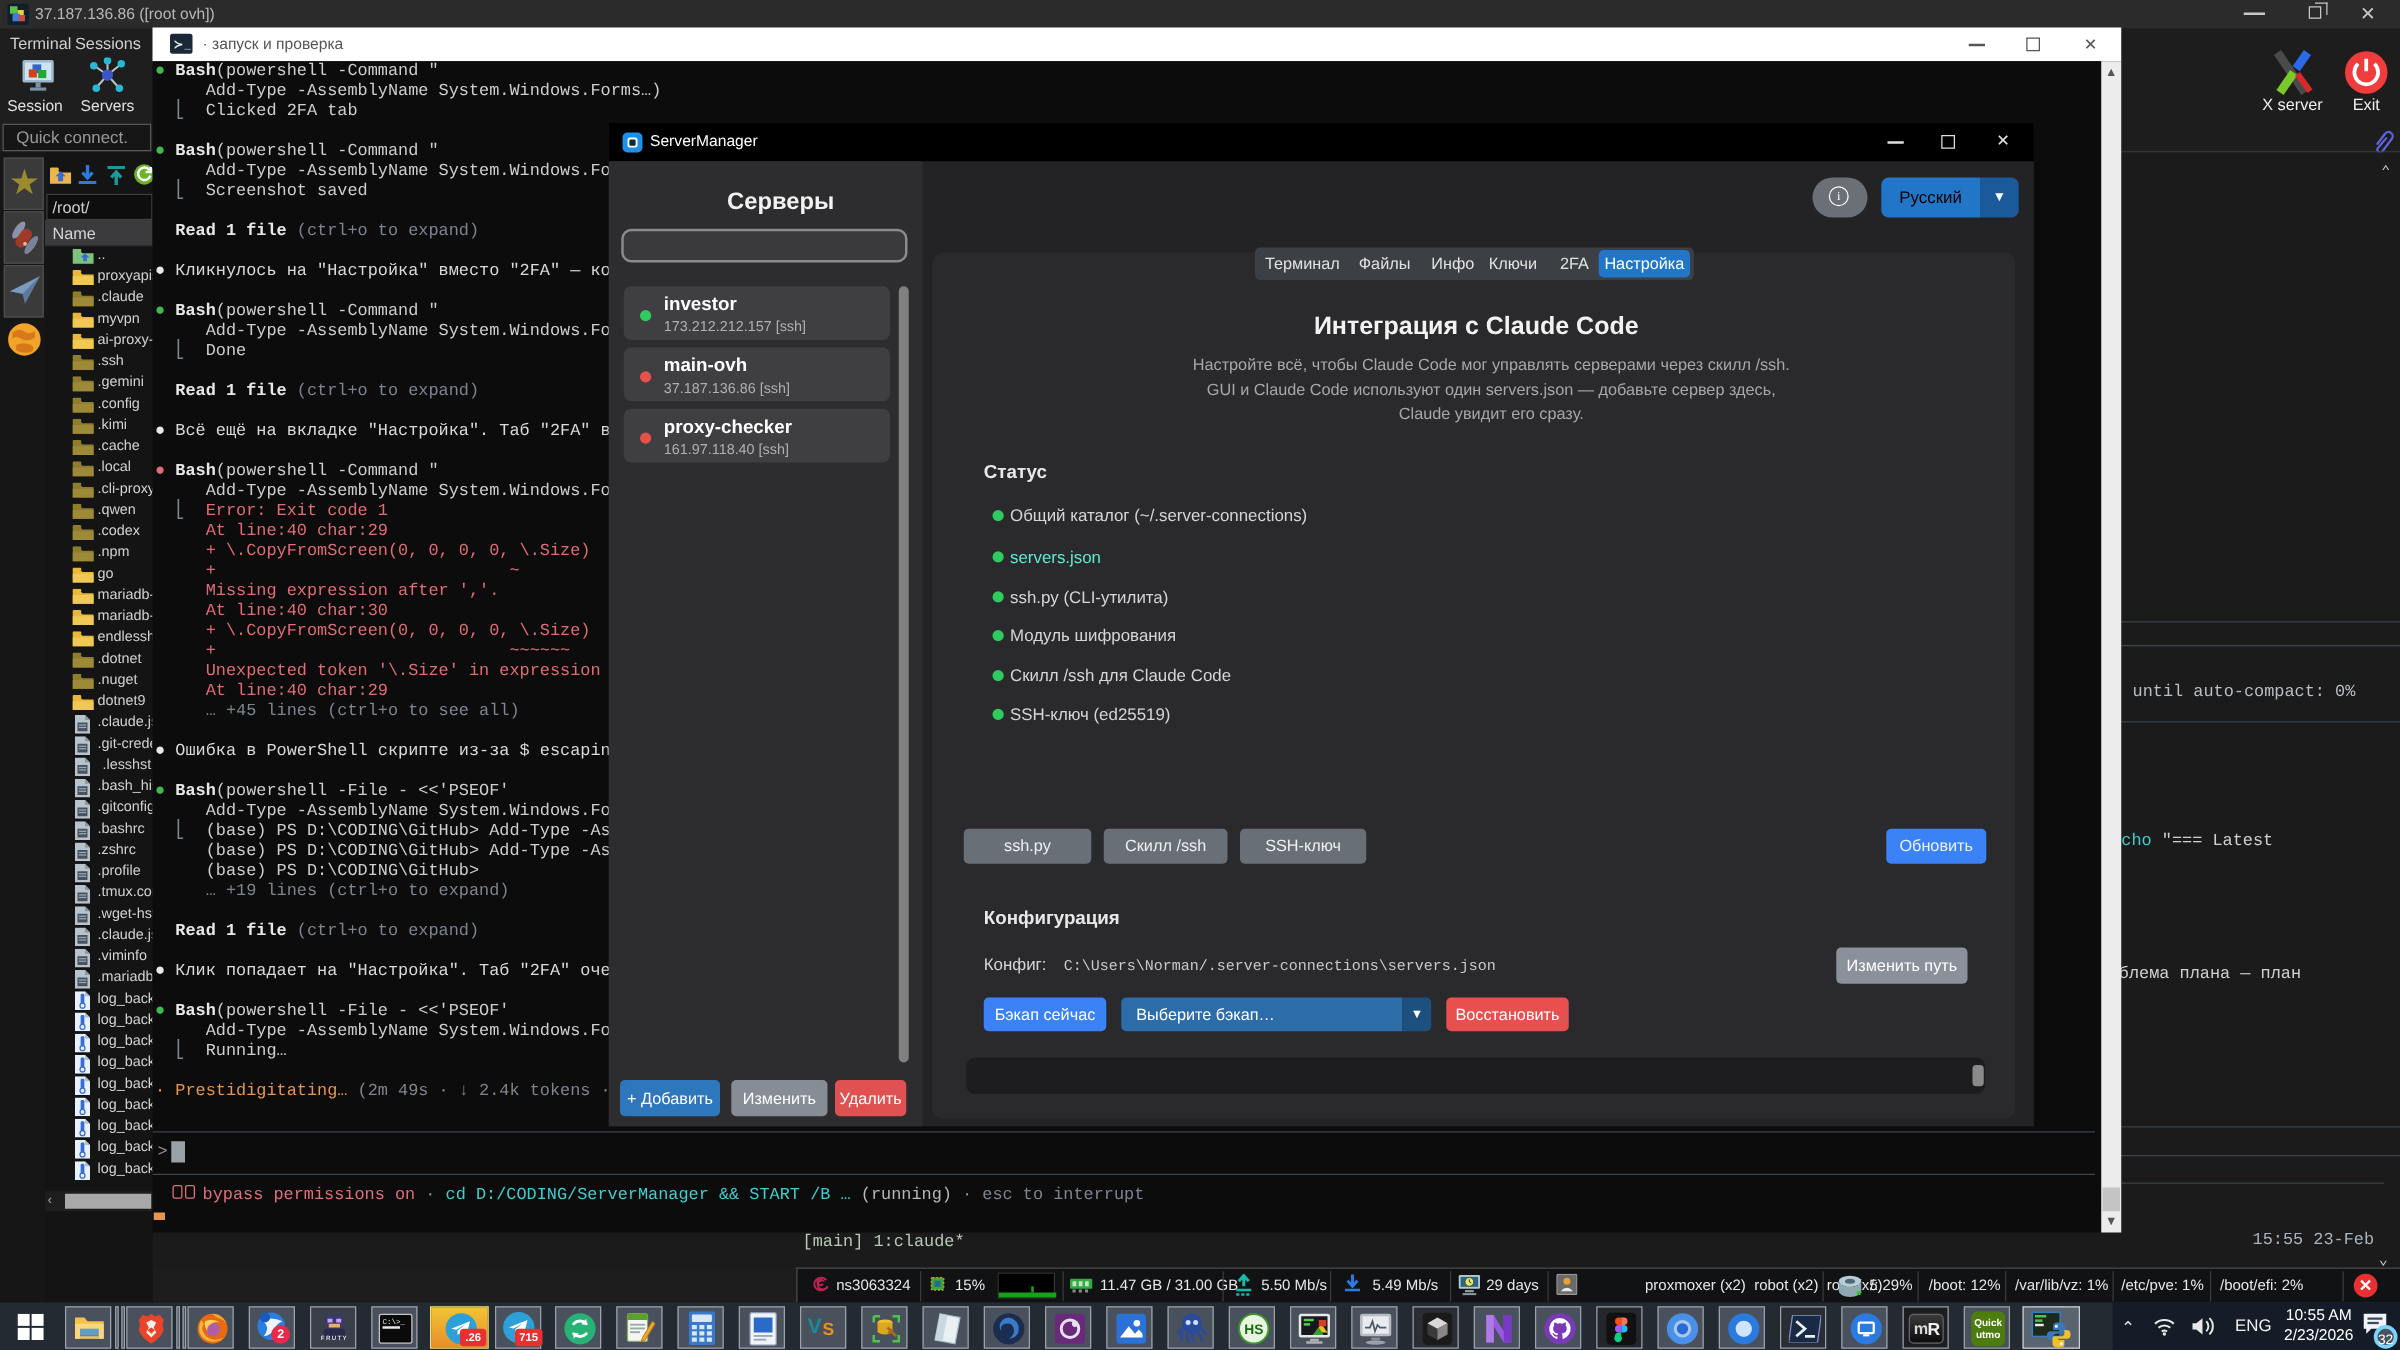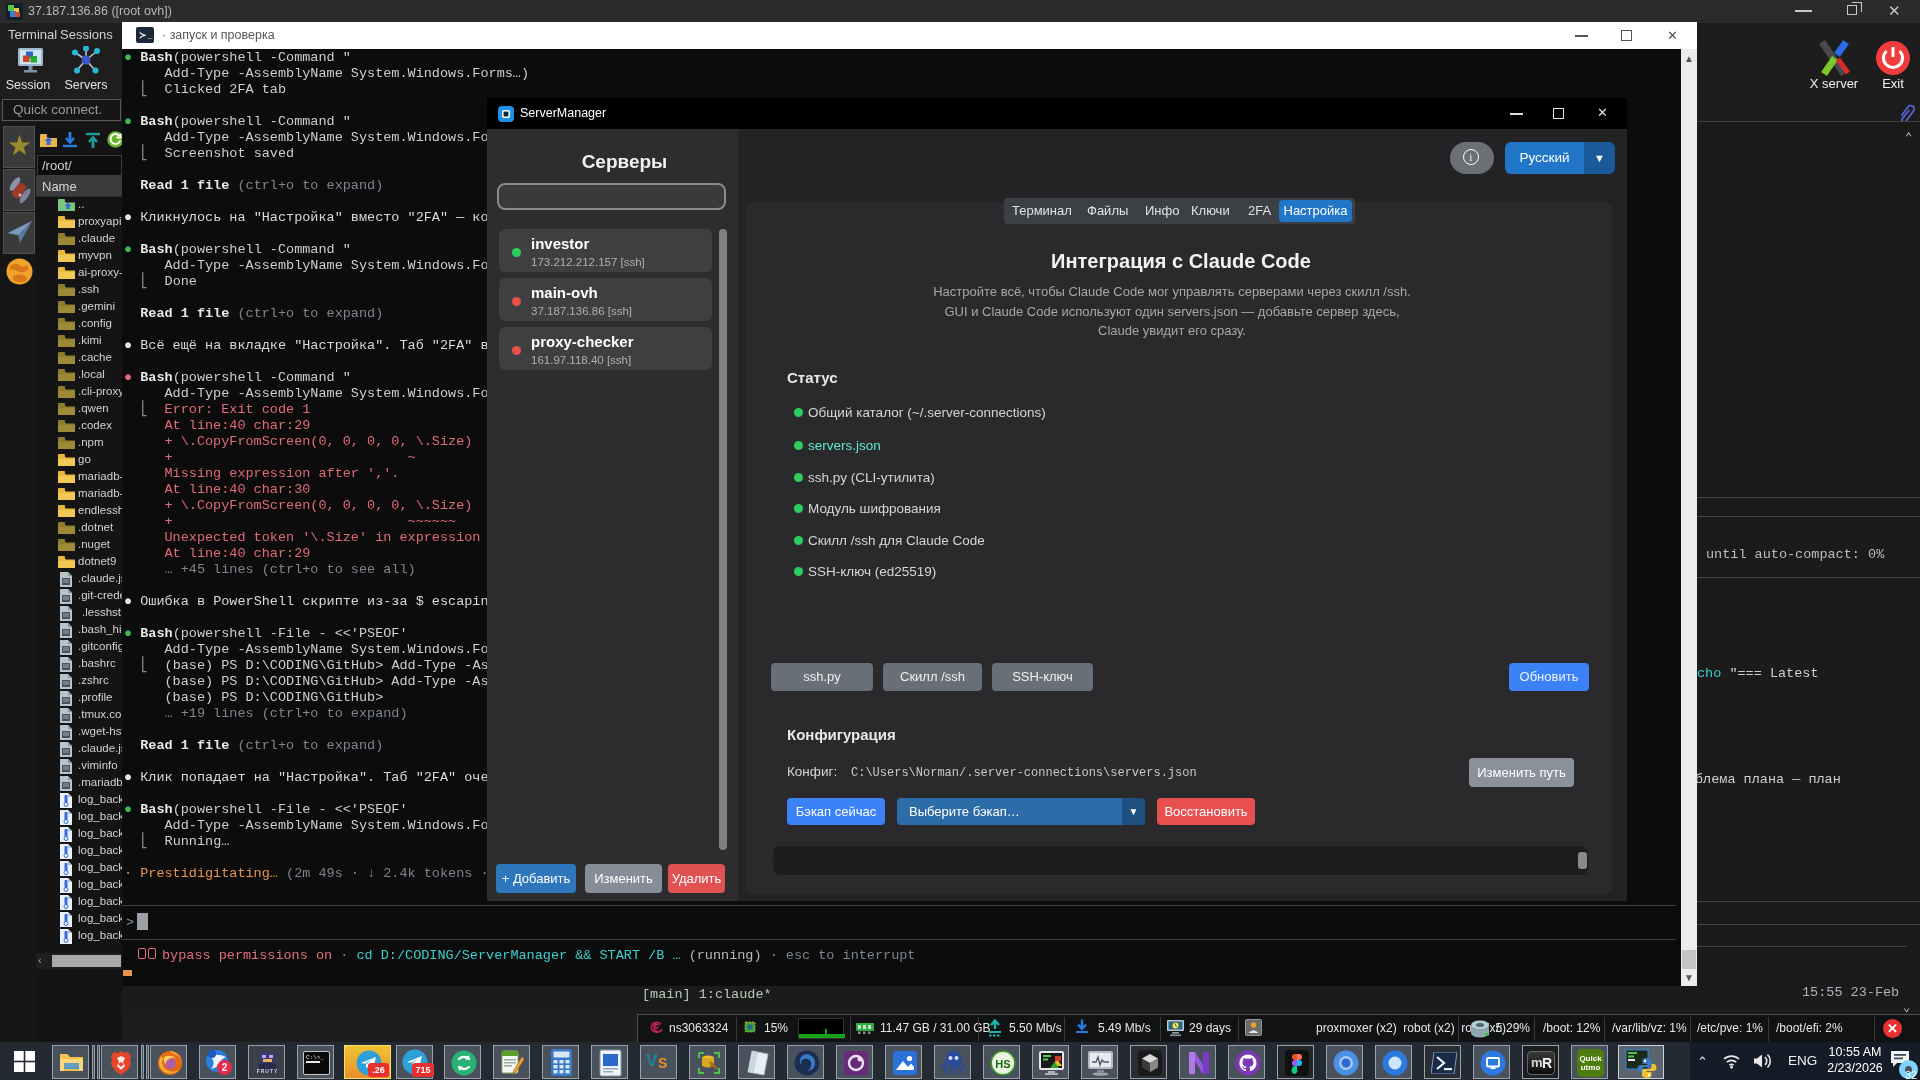--- a/index.html
+++ b/index.html
@@ -650,35 +650,35 @@
     </div>
     <div class="abs" style="left:232px;top:100px;width:8px;height:621px;background:#808080;border-radius:4px;"></div>
     <div class="abs" style="left:9px;top:735px;width:80px;height:29px;background:#2e77bc;border-radius:4px;color:#fff;font-size:13px;text-align:center;line-height:29px;">+ Добавить</div>
     <div class="abs" style="left:98px;top:735px;width:77px;height:29px;background:#868d96;border-radius:4px;color:#fff;font-size:13px;text-align:center;line-height:29px;">Изменить</div>
     <div class="abs" style="left:181px;top:735px;width:57px;height:29px;background:#e05252;border-radius:4px;color:#fff;font-size:13px;text-align:center;line-height:29px;overflow:hidden;">Удалить</div>
   </div>
 
   <div class="abs" style="left:963px;top:44px;width:44px;height:32px;background:#6a7076;border-radius:16px;">
     <div class="abs" style="left:13px;top:7px;width:16px;height:16px;border:1.4px solid #ffffff;border-radius:50%;color:#fff;font-size:10px;text-align:center;line-height:16px;font-family:'Liberation Serif',serif;">i</div>
   </div>
-  <div class="abs" style="left:1018px;top:44px;width:79px;height:32px;background:#2176c7;border-radius:6px 0 0 6px;color:#ffffff;font-size:13.5px;text-align:center;line-height:32px;">Русский</div>
+  <div class="abs" style="left:1018px;top:44px;width:79px;height:32px;background:#2176c7;border-radius:6px 0 0 6px;color:#000000;font-size:13.5px;text-align:center;line-height:32px;">Русский</div>
   <div class="abs" style="left:1097px;top:44px;width:31px;height:32px;background:#1a5a9a;border-radius:0 6px 6px 0;color:#fff;font-size:11px;text-align:center;line-height:32px;">▼</div>
 
   <div class="abs" style="left:259px;top:104px;width:866px;height:693px;background:#2a2a2c;border-radius:8px;"></div>
 
   <div class="abs" style="left:517px;top:100px;width:351px;height:26px;background:#3c4044;border-radius:4px;"></div>
   <div class="abs" style="left:525px;top:105px;font-size:13px;color:#e2e2e2;">Терминал</div>
   <div class="abs" style="left:600px;top:105px;font-size:13px;color:#e2e2e2;">Файлы</div>
   <div class="abs" style="left:658px;top:105px;font-size:13px;color:#e2e2e2;">Инфо</div>
   <div class="abs" style="left:704px;top:105px;font-size:13px;color:#e2e2e2;">Ключи</div>
   <div class="abs" style="left:761px;top:105px;font-size:13px;color:#e2e2e2;">2FA</div>
   <div class="abs" style="left:792px;top:102px;width:73px;height:22px;background:#2176c7;border-radius:4px;color:#fff;font-size:13px;text-align:center;line-height:22px;">Настройка</div>
 
   <div class="abs" style="left:359px;top:152px;width:670px;text-align:center;font-size:20px;font-weight:bold;color:#f2f2f2;">Интеграция с Claude Code</div>
-  <div class="abs" style="left:350px;top:184px;width:670px;text-align:center;font-size:13px;color:#a8a8a8;line-height:19.5px;">Настройте всё, чтобы Claude Code мог управлять серверами через скилл /ssh.<br>GUI и Claude Code используют один servers.json — добавьте сервер здесь,<br>Claude увидит его сразу.</div>
+  <div class="abs" style="left:371px;top:184px;width:670px;text-align:center;font-size:13px;color:#a8a8a8;line-height:19.5px;">Настройте всё, чтобы Claude Code мог управлять серверами через скилл /ssh.<br>GUI и Claude Code используют один servers.json — добавьте сервер здесь,<br>Claude увидит его сразу.</div>
 
   <div class="abs" style="left:300px;top:271px;font-size:15px;font-weight:bold;color:#e8e8e8;">Статус</div>
   <div class="abs" style="left:307px;top:310px;width:9px;height:9px;border-radius:50%;background:#2ecc5e;"></div>
   <div class="abs" style="left:321px;top:307px;font-size:13.5px;color:#d6d6d6;">Общий каталог (~/.server-connections)</div>
   <div class="abs" style="left:307px;top:343px;width:9px;height:9px;border-radius:50%;background:#2ecc5e;"></div>
   <div class="abs" style="left:321px;top:340px;font-size:13.5px;color:#5eead4;">servers.json</div>
   <div class="abs" style="left:307px;top:375px;width:9px;height:9px;border-radius:50%;background:#2ecc5e;"></div>
   <div class="abs" style="left:321px;top:372px;font-size:13.5px;color:#d6d6d6;">ssh.py (CLI-утилита)</div>
   <div class="abs" style="left:307px;top:406px;width:9px;height:9px;border-radius:50%;background:#2ecc5e;"></div>
   <div class="abs" style="left:321px;top:403px;font-size:13.5px;color:#d6d6d6;">Модуль шифрования</div>
@@ -1001,16 +1001,16 @@
     <path d="M1 5.5 L4 5.5 L9 1.5 L9 14.5 L4 10.5 L1 10.5 Z" fill="#e8e8e8"></path>
     <path d="M12 4 A 5.5 5.5 0 0 1 12 12 M14.5 1.5 A 9 9 0 0 1 14.5 14.5" fill="none" stroke="#e8e8e8" stroke-width="1.6"></path>
   </svg>
   <div class="abs" style="left:1788px;top:11px;font-size:13.5px;color:#f0f0f0;">ENG</div>
   <div class="abs" style="left:1824px;top:3px;width:62px;text-align:center;font-size:12.5px;color:#ffffff;line-height:15.5px;">10:55 AM<br>2/23/2026</div>
   <svg class="abs" style="left:1890px;top:8px;" width="20" height="19" viewBox="0 0 20 19">
     <path d="M1 1 L19 1 L19 13 L7 13 L3 17 L3 13 L1 13 Z" fill="#f0f4f8"></path>
     <rect x="4" y="4" width="12" height="1.8" fill="#3a4a5a"></rect>
         <rect x="4" y="7.5" width="9" height="1.8" fill="#3a4a5a"></rect>
   </svg>
-  <div class="abs" style="left:1899px;top:18px;width:19px;height:19px;border-radius:50%;background:#4a525c;border:6px solid #7dd3fc;color:#fff;font-size:11px;text-align:center;line-height:19px;">32</div>
+  <div class="abs" style="left:1899px;top:18px;width:19px;height:19px;border-radius:50%;background:#4a525c;border:3px solid #7dd3fc;color:#fff;font-size:11px;text-align:center;line-height:19px;">32</div>
 </div>
 
 </div>
 
 </body></html>

